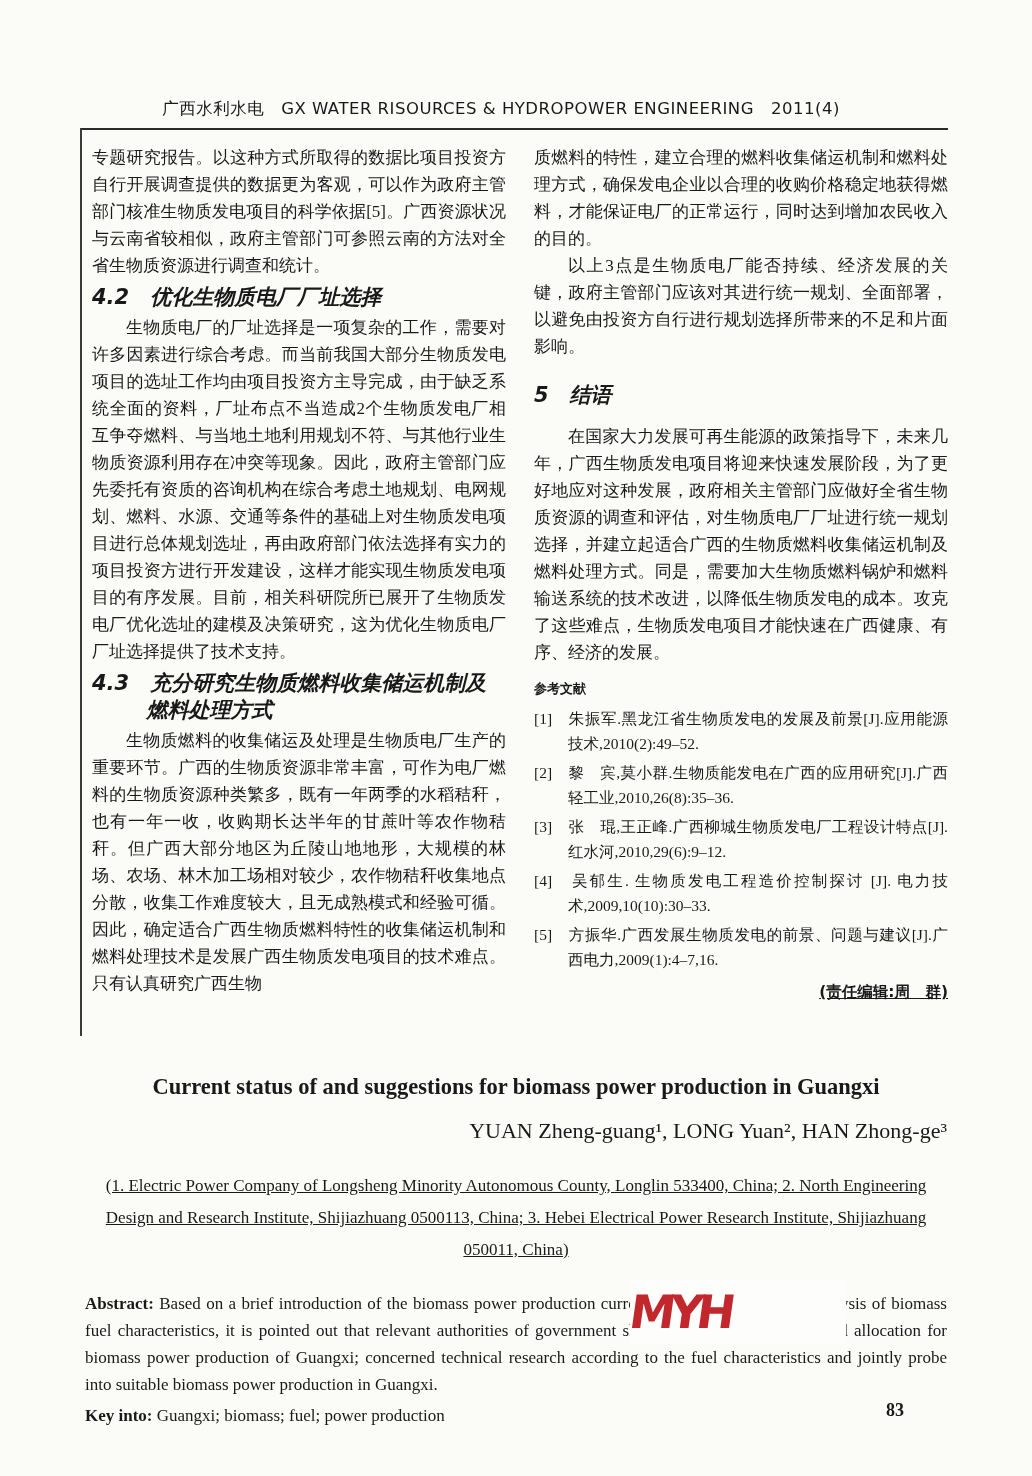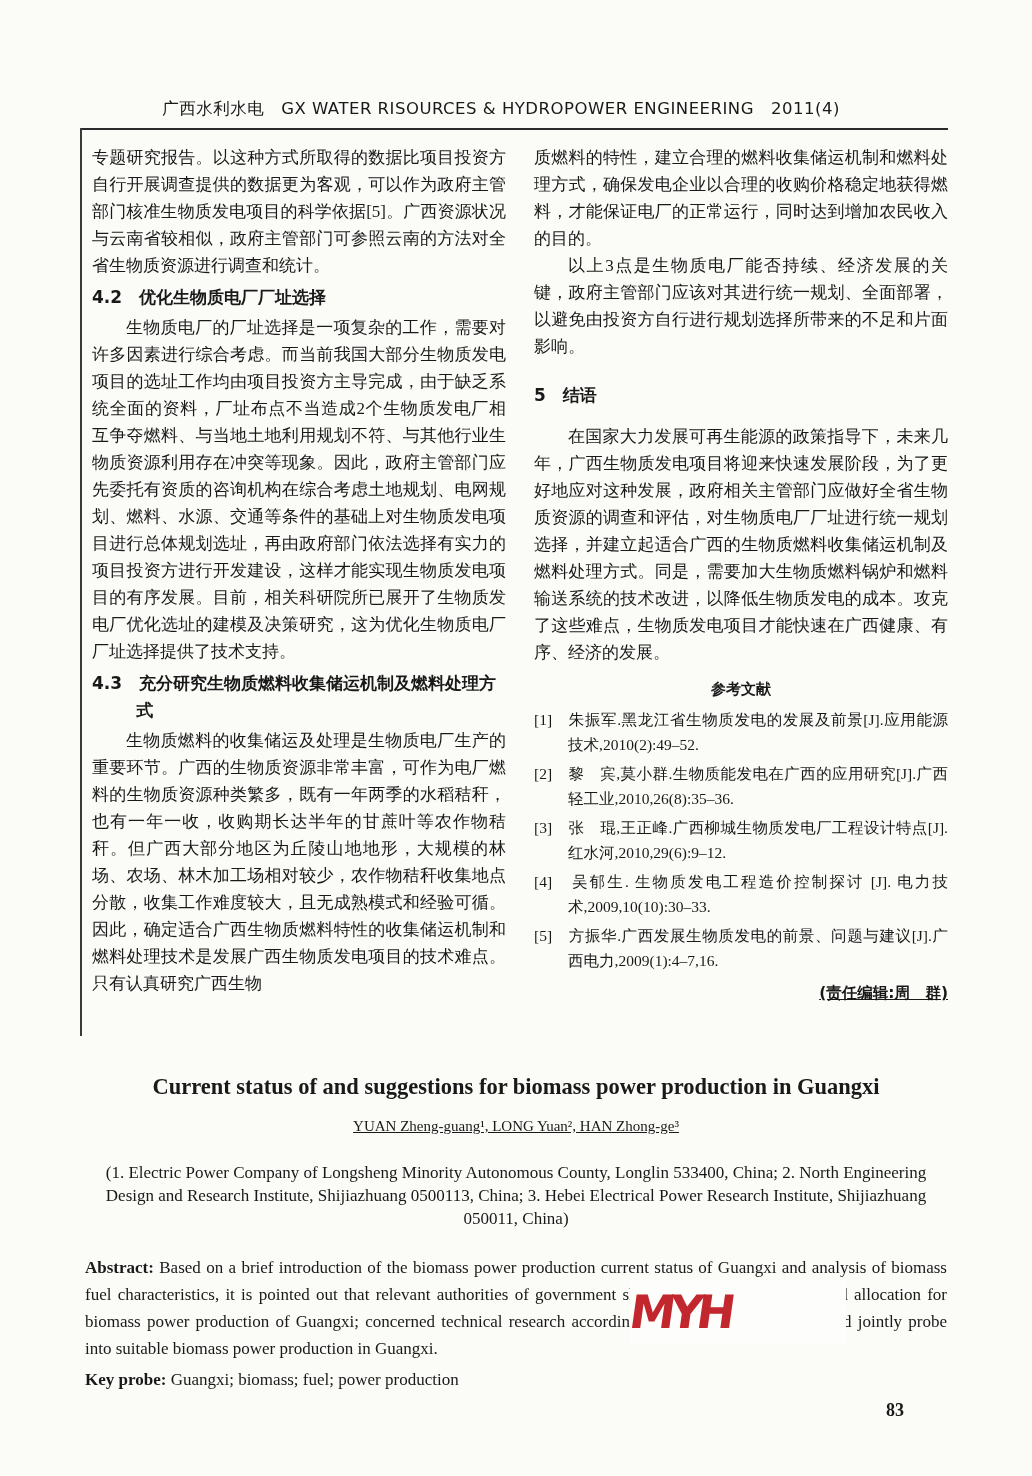--- a/index.html
+++ b/index.html
@@ -29,49 +29,51 @@
     display:flex; gap:28px; overflow:hidden;
   }
   .col { width:414px; }
   p.cnbody {
     margin:0; font-size:17px; line-height:27px;
     text-align:justify;
   }
   p.indent { text-indent:2em; }
   .cn-heading {
     font-family:"DejaVu Sans","Liberation Sans",sans-serif;
-    font-weight:bold; font-size:17px; line-height:27px;
+    font-weight:bold; font-size:21px; line-height:27px;
     margin:5px 0 3px 0;
+    font-style:italic;
   }
   .hang { padding-left:2.6em; text-indent:-2.6em; }
   .refs-title {
-    text-align:center; font-family:"DejaVu Sans","Liberation Sans",sans-serif;
-    font-weight:bold; font-size:15px; margin:14px 0 8px 0;
+    text-align:left; font-family:"DejaVu Sans","Liberation Sans",sans-serif;
+    font-weight:bold; font-size:13px; margin:14px 0 8px 0;
   }
   p.ref {
     margin:0 0 4px 0; font-size:15.5px; line-height:25px;
     text-align:justify; padding-left:2.2em; text-indent:-2.2em;
   }
   .editor-note {
     text-align:right; font-size:15.5px; margin-top:10px;
     font-family:"DejaVu Sans","Liberation Sans",sans-serif; font-weight:bold;text-decoration:underline;
   }
   .english-section {
     position:absolute; top:1058px; left:85px; width:862px;
   }
   .en-title {
     text-align:center; font-weight:bold; font-size:22.5px;
     margin:16px 0 18px 0;
   }
   .en-authors {
-    text-align:center; font-size:15px; margin:0 0 26px 0;text-decoration:underline;
+    text-align:right; font-size:22px; margin:0 0 26px 0;
   }
   .en-affil {
-    text-align:center; font-size:17px; line-height:23px;
+    text-align:center; font-size:17px; line-height:32px;
     margin:0 14px 24px 14px;
+    text-decoration:underline;
   }
   .en-abstract, .en-keywords {
     font-size:17px; line-height:27px; text-align:justify; margin:0;
   }
   .en-label { font-weight:bold; }
   .en-keywords { margin-top:4px; }
   .watermark {
     position:absolute; left:630px; top:1280px; width:216px; height:64px;
     background:#fdfdfc; display:flex; align-items:center; z-index:5;
   }
@@ -135,21 +137,21 @@
       <div class="editor-note">(责任编辑:周　群)</div>
     </div>
 
   </div>
 
   <div class="english-section">
     <div class="en-title">Current status of and suggestions for biomass power production in Guangxi</div>
     <div class="en-authors">YUAN Zheng-guang¹, LONG Yuan², HAN Zhong-ge³</div>
     <div class="en-affil">(1. Electric Power Company of Longsheng Minority Autonomous County, Longlin 533400, China; 2. North Engineering Design and Research Institute, Shijiazhuang 0500113, China; 3. Hebei Electrical Power Research Institute, Shijiazhuang 050011, China)</div>
     <p class="en-abstract"><span class="en-label">Abstract:</span><span> Based on a brief introduction of the biomass power production current status of Guangxi and analysis of biomass fuel characteristics, it is pointed out that relevant authorities of government shall make overall planning and allocation for biomass power production of Guangxi; concerned technical research according to the fuel characteristics and jointly probe into suitable biomass power production in Guangxi.</span></p>
-    <p class="en-keywords"><span class="en-label">Key probe:</span><span> Guangxi; biomass; fuel; power production</span></p>
+    <p class="en-keywords"><span class="en-label">Key into:</span><span> Guangxi; biomass; fuel; power production</span></p>
   </div>
 
   <div class="watermark">
     <span class="wm-logo" id="wm-logo" style="color: rgb(194, 39, 45);">MYH</span>
   </div>
 
   <div class="page-number">83</div>
   <div class="scan-mark">万方数据</div>
 
 </div>

